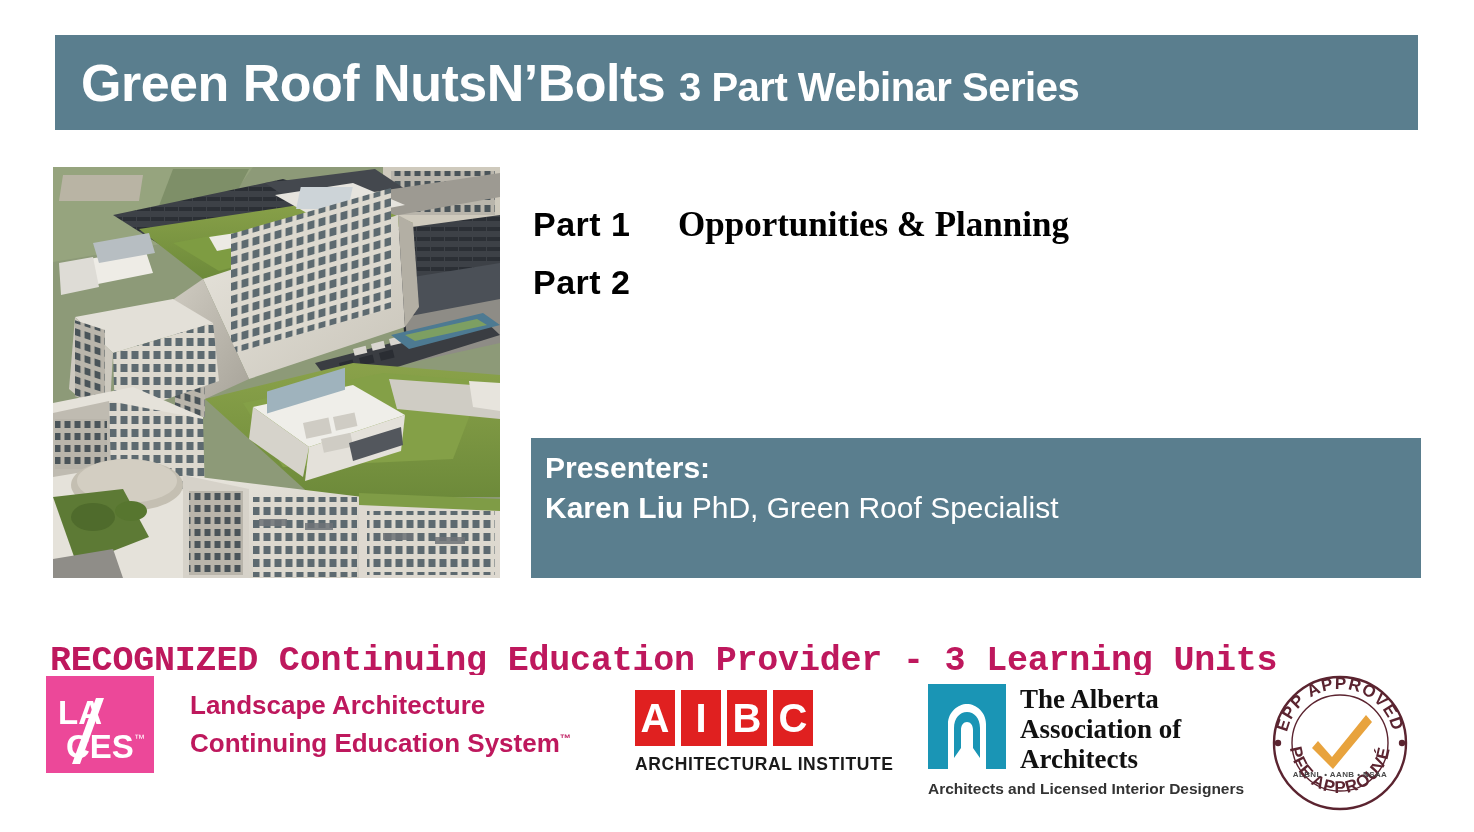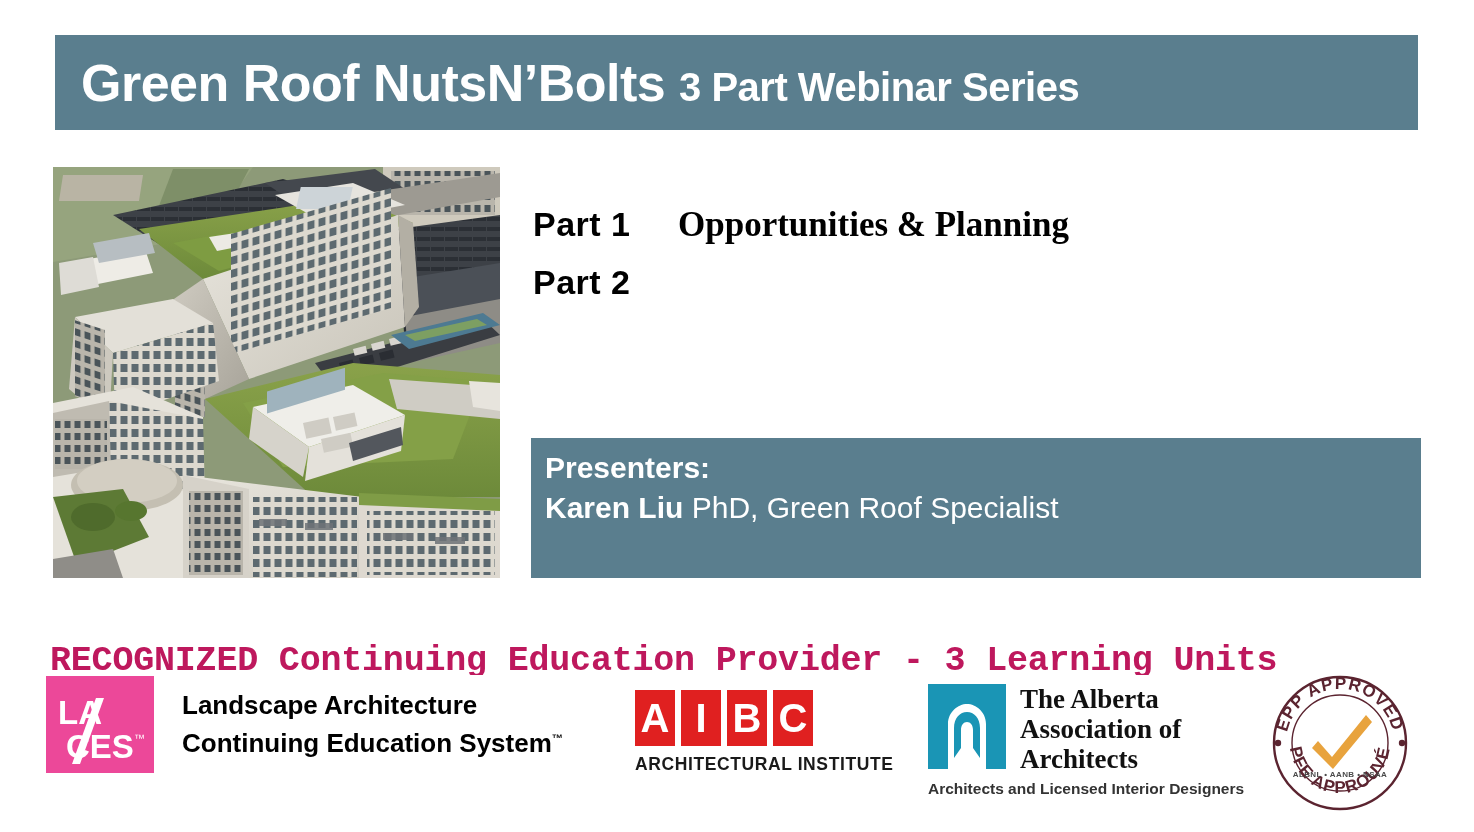--- a/index.html
+++ b/index.html
@@ -146,22 +146,22 @@
   }
   #laces-mark {
     width: 108px;
     height: 97px;
     background: #ec4899;
     position: relative;
     flex: 0 0 108px;
   }
   #laces-mark svg { position: absolute; inset: 0; }
   #laces-words {
-    margin-left: 28px;
-    color: #000000;
+    margin-left: 36px;
+    color: #be185d;
     font-family: "Liberation Sans", sans-serif;
     font-size: 26px;
     font-weight: bold;
     line-height: 33px;
     white-space: nowrap;
   }
   #laces-words sup { font-size: 11px; vertical-align: super; }
 
   
   #aibc-logo {

